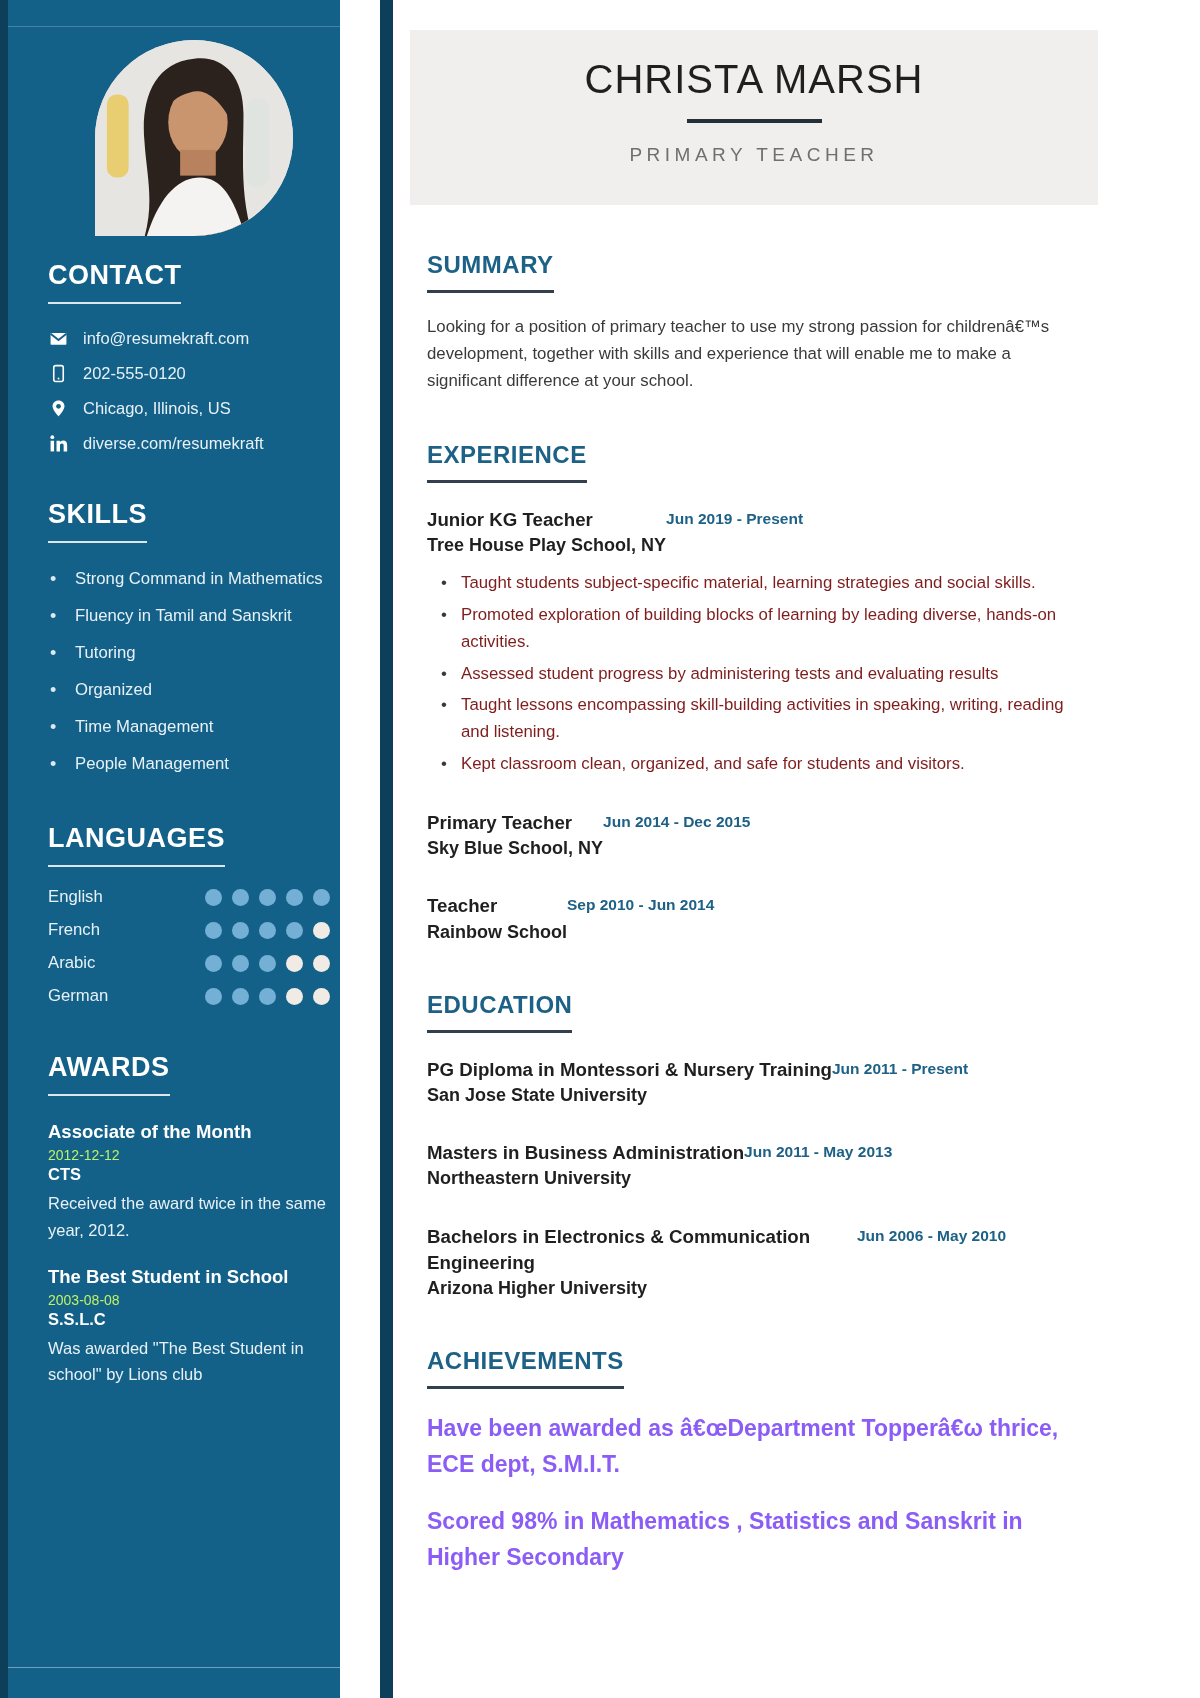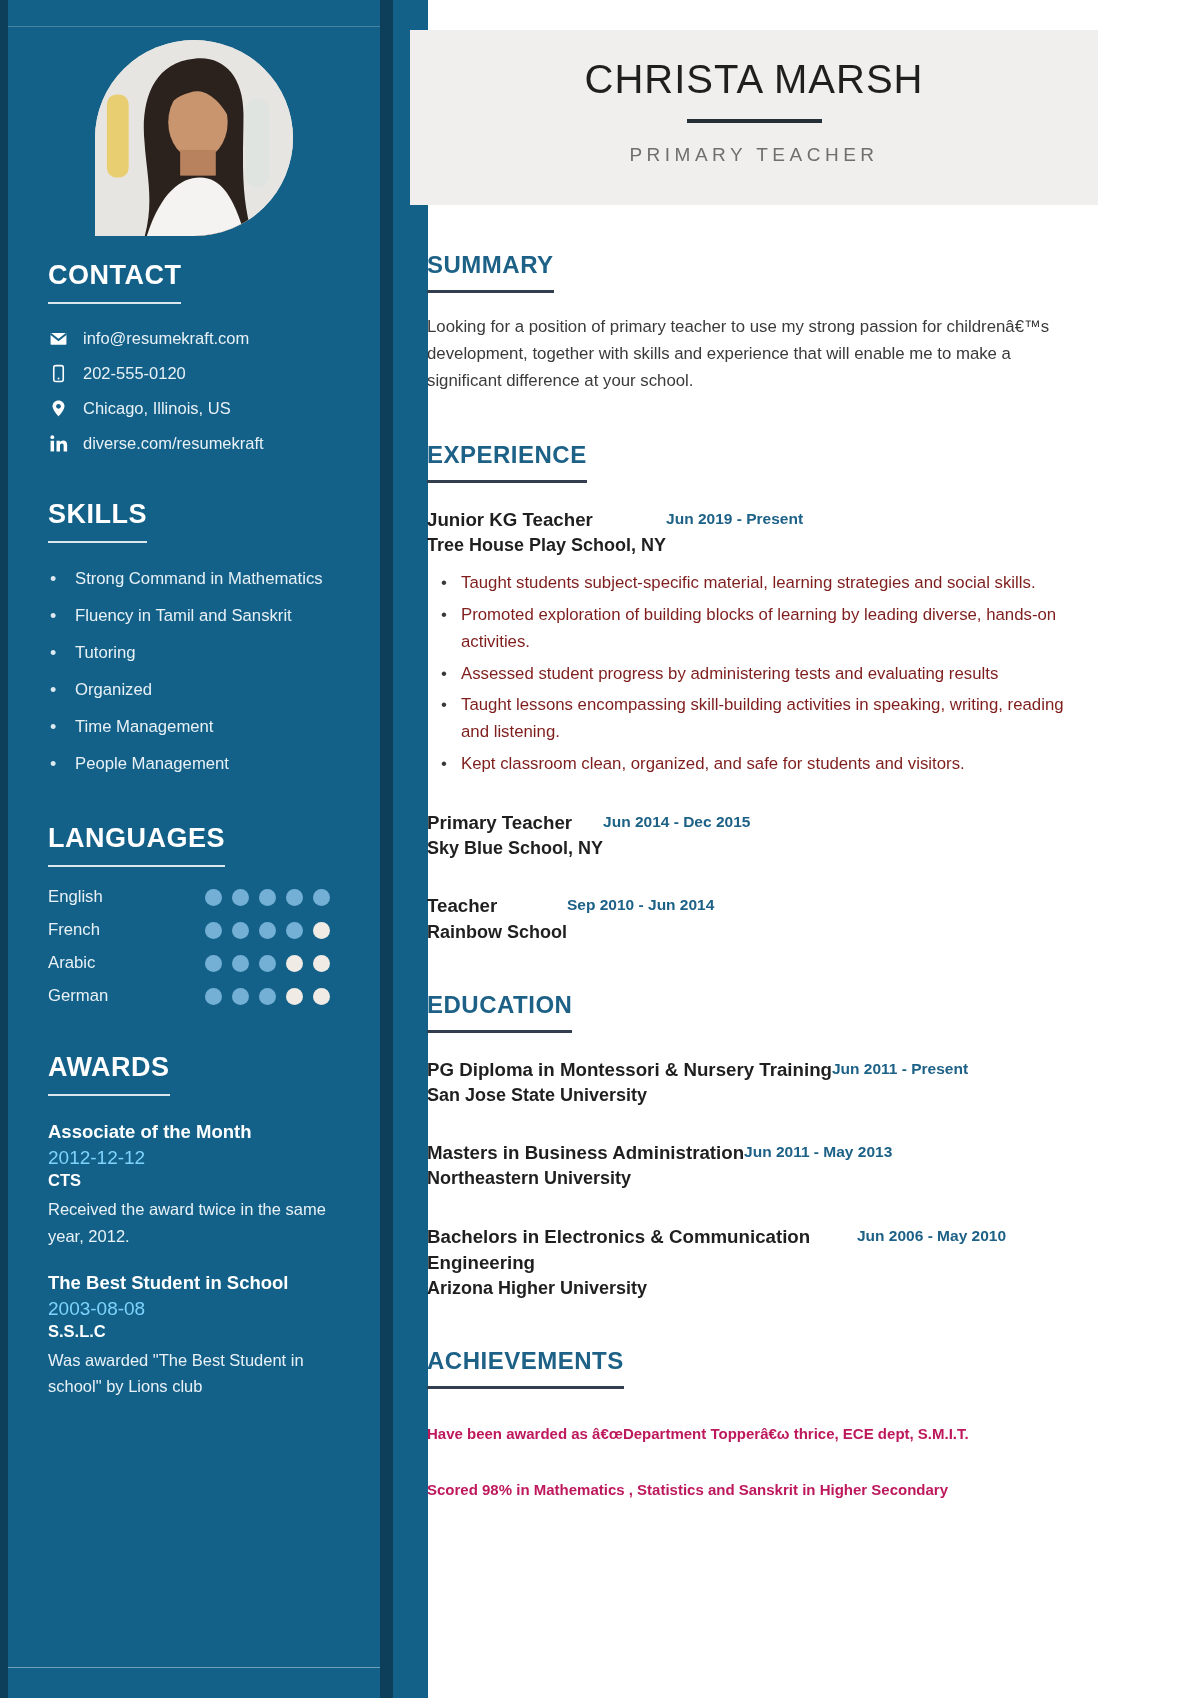--- a/index.html
+++ b/index.html
@@ -1,21 +1,21 @@
 <!DOCTYPE html>
 <html><head>
 <meta charset="utf-8">
 <style>
   * { margin:0; padding:0; box-sizing:border-box; }
   html,body { background:#ffffff; }
   body { font-family:"Liberation Sans","DejaVu Sans",sans-serif; }
   .page { position:relative; width:1200px; height:1698px; background:#ffffff; overflow:hidden; }
 
   
-  .sidebar { position:absolute; left:0; top:0; width:428px; height:100%; background:#136189; color:#eaf2f7; }
+  .sidebar { position:absolute; left:0; top:0; width:340px; height:100%; background:#136189; color:#eaf2f7; }
   .edge-left { position:absolute; left:0; top:0; width:8px; height:100%; background:#0d3f5a; }
   .side-divider { position:absolute; left:380px; top:0; width:13px; height:100%; background:#0d3f5a; }
   .sidebar-topline { position:absolute; left:8px; top:26px; width:372px; height:1px; background:rgba(255,255,255,.22); }
   .sidebar-bottomline { position:absolute; left:0; top:1667px; width:380px; height:1px; background:rgba(255,255,255,.4); }
 
   .photo { position:absolute; left:95px; top:40px; width:198px; height:196px; border-radius:50% 50% 50% 0; overflow:hidden; background:#e9e7e3; }
   .photo svg { width:100%; height:100%; display:block; }
 
   .side-content { position:absolute; left:48px; top:260px; width:282px; }
 
@@ -33,21 +33,21 @@
 
   .lang-list { margin-top:20px; }
   .lang-row { display:flex; align-items:center; justify-content:space-between; margin-bottom:13px; font-size:16.7px; color:#e8f1f6; }
   .dots { display:flex; gap:10px; }
   .dot { width:17px; height:17px; border-radius:50%; background:#f0ebe4; }
   .dot.filled { background:#74b0d6; }
 
   .award { margin-top:22px; }
   .award:first-of-type { margin-top:24px; }
   .award-title { font-size:18.5px; font-weight:bold; color:#ffffff; line-height:1.35; }
-  .award-date { font-size:19px; margin-top:2px; color:#7dd3fc; }
+  .award-date { font-size:14px; margin-top:2px; color:#bef264; }
   .award-org { font-size:16.5px; font-weight:bold; color:#ffffff; margin-top:2px; }
   .award-desc { font-size:16.5px; line-height:1.6; margin-top:6px; color:#e8f1f6; }
 
   
   .main { position:absolute; left:393px; top:0; right:0; padding:0 131px 0 34px; color:#3a3a3a; }
   .header-band { margin:30px -29px 0 -17px; height:175px; background:#f0efed; text-align:center; padding-top:27px; }
   .person-name { font-size:40px; font-weight:normal; color:#1f1f1f; letter-spacing:1px; }
   .name-rule { width:135px; height:4px; background:#242f38; margin:17px auto 0; }
   .person-title { margin-top:21px; font-size:19px; color:#6f6f6f; letter-spacing:4.5px; }
 
@@ -60,21 +60,21 @@
   .entry-head { display:flex; justify-content:flex-start; align-items:flex-start;margin-top:13px; }
   .entry-title { font-size:18.7px; font-weight:bold; color:#1f1f1f; line-height:1.4; max-width:430px; }
   .entry-sub { font-size:18px; font-weight:bold; color:#1f1f1f; line-height:1.4; }
   .entry-date { font-size:15.5px; font-weight:bold; color:#1d6187; white-space:nowrap; padding-top:3px; }
   .entry.gap { margin-top:32px; }
 
   .bullets { margin-top:12px; list-style:none; }
   .bullets li { position:relative; padding-left:34px; font-size:16.8px; line-height:1.6; margin-bottom:5px; color:#7f1d1d; }
   .bullets li::before { content:"\2022"; position:absolute; left:14px; top:0; color:#3a3a3a; }
 
-  .ach-item { margin-top:33px; font-size:15px; font-weight:bold; color:#be185d; line-height:1.55; }
+  .ach-item { margin-top:22px; font-size:23px; font-weight:bold; color:#8b5cf6; line-height:1.55; }
 </style>
 </head>
 <body>
 
 <div class="page">
 
   <aside class="sidebar">
     <div class="sidebar-topline"></div>
 
     <div class="photo">

